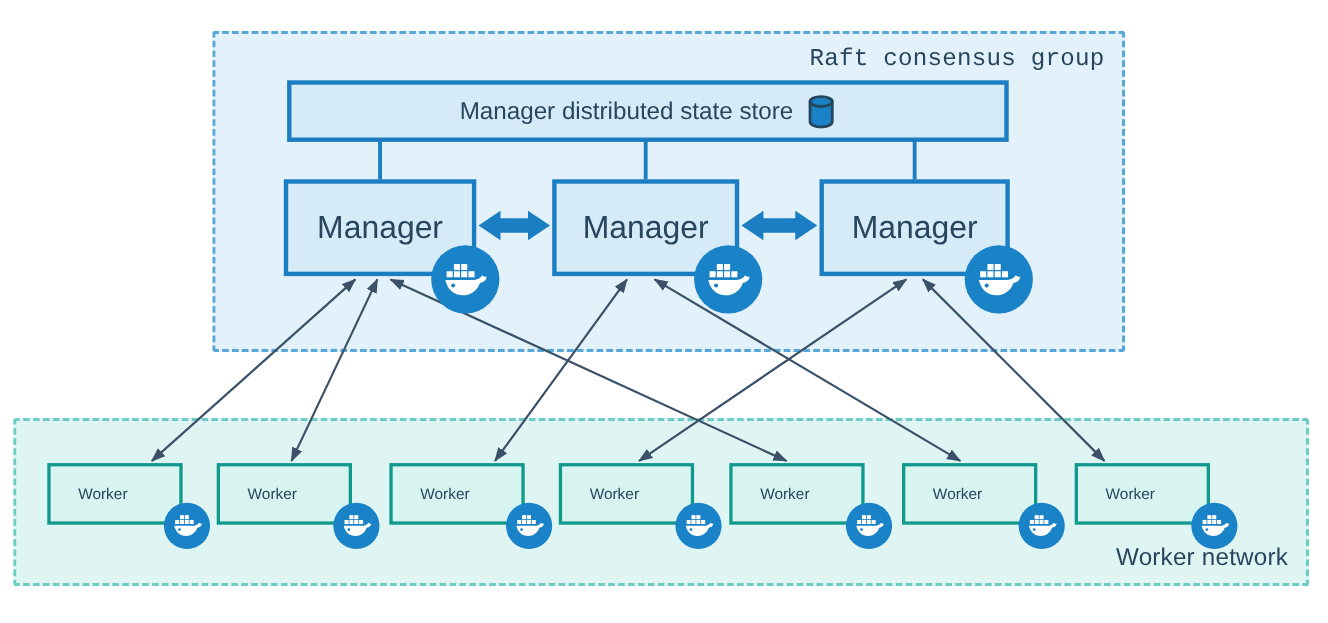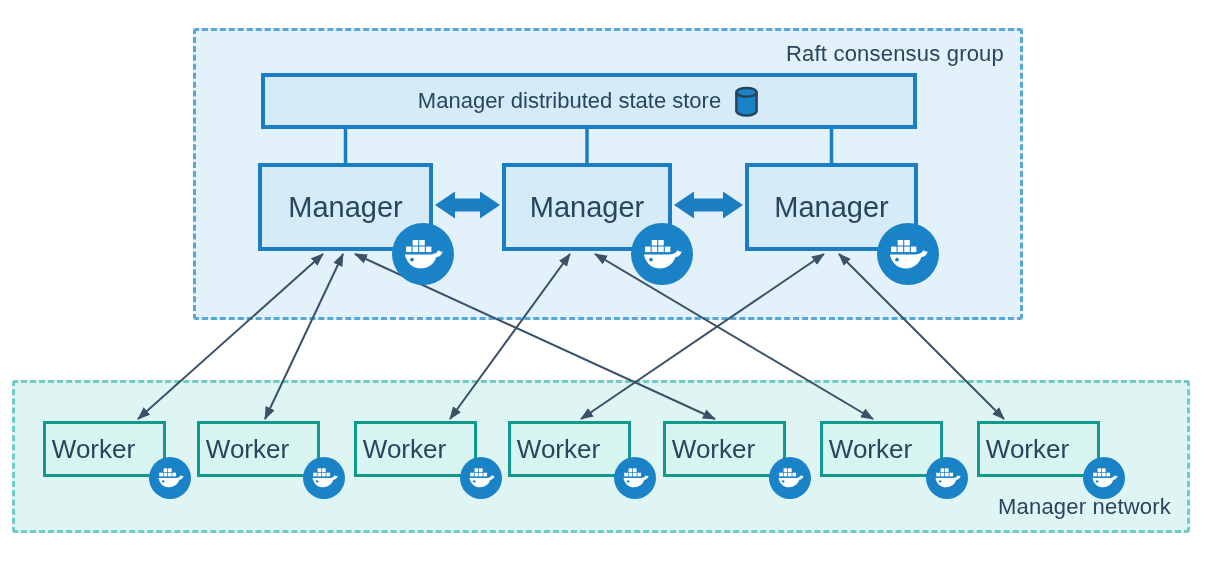--- a/index.html
+++ b/index.html
@@ -15,21 +15,21 @@
     border:3px dashed var(--raft-dash,#58a7d7);
     z-index:0;
   }
   .gossip-group {
     left:12px; top:380px; width:1178px; height:153px;
     background:var(--gossip-fill,#dff5f3);
     border:3px dashed var(--gossip-dash,#6fccc4);
     z-index:0;
   }
   .group-label { position:absolute; font-size:22px; letter-spacing:0.2px; color:var(--text,#27465e); }
-  .raft-label   { right:16px; top:10px; }
+  .raft-label   { right:16px; top:10px;font-family:Liberation Mono, monospace; }
   .gossip-label { right:16px; bottom:10px; }
 
   .state-store {
     position:absolute; left:261px; top:73px; width:656px; height:56px;
     box-sizing:border-box;
     background:var(--blue-fill,#d6ebf8);
     border:4px solid var(--blue,#1b7ec3);
     display:flex; align-items:center; justify-content:center; gap:12px;
     font-size:22px; color:var(--text,#27465e);
     z-index:1;
@@ -44,42 +44,42 @@
     z-index:3;
   }
   .manager-box {
     background:var(--blue-fill,#d6ebf8);
     border:4px solid var(--blue,#1b7ec3);
     font-size:29px;
   }
   .worker-box {
     background:var(--teal-fill,#d8f4f0);
     border:3px solid var(--teal,#12998e);
-    font-size:26px;
+    font-size:14px;
     padding-right:22px;
   }
   .node-label { color:var(--text,#27465e);text-align:right; }
   .docker-badge {
     position:absolute; border-radius:50%;
     background:var(--docker,#1a82c6);
     display:flex; align-items:center; justify-content:center;
   }
   .docker-badge svg { display:block; }
 </style>
 </head>
 <body>
 
 <div class="canvas">
 
   <div class="group raft-group">
     <div class="group-label raft-label">Raft consensus group</div>
   </div>
 
   <div class="group gossip-group">
-    <div class="group-label gossip-label">Manager network</div>
+    <div class="group-label gossip-label">Worker network</div>
   </div>
 
   <div class="state-store">
     <span class="store-label">Manager distributed state store</span>
     <span class="db-icon" id="db-icon">
         <svg width="27" height="31" viewBox="0 0 28 32">
     <path d="M3.5,6.5 v19 c0,2.8 4.7,5 10.5,5 s10.5,-2.2 10.5,-5 v-19" fill="#1a82c6" stroke="#24455c" stroke-width="2.6"></path>
     <ellipse cx="14" cy="6.5" rx="10.5" ry="4.6" fill="#1a82c6" stroke="#24455c" stroke-width="2.6"></ellipse>
   </svg>
       </span>

